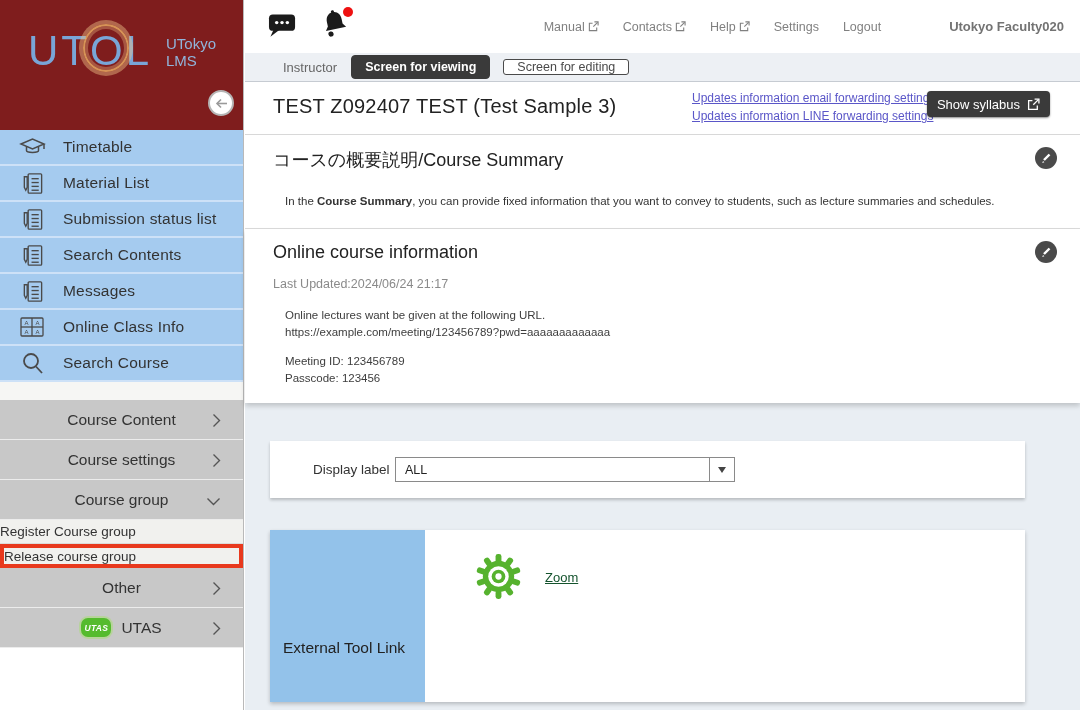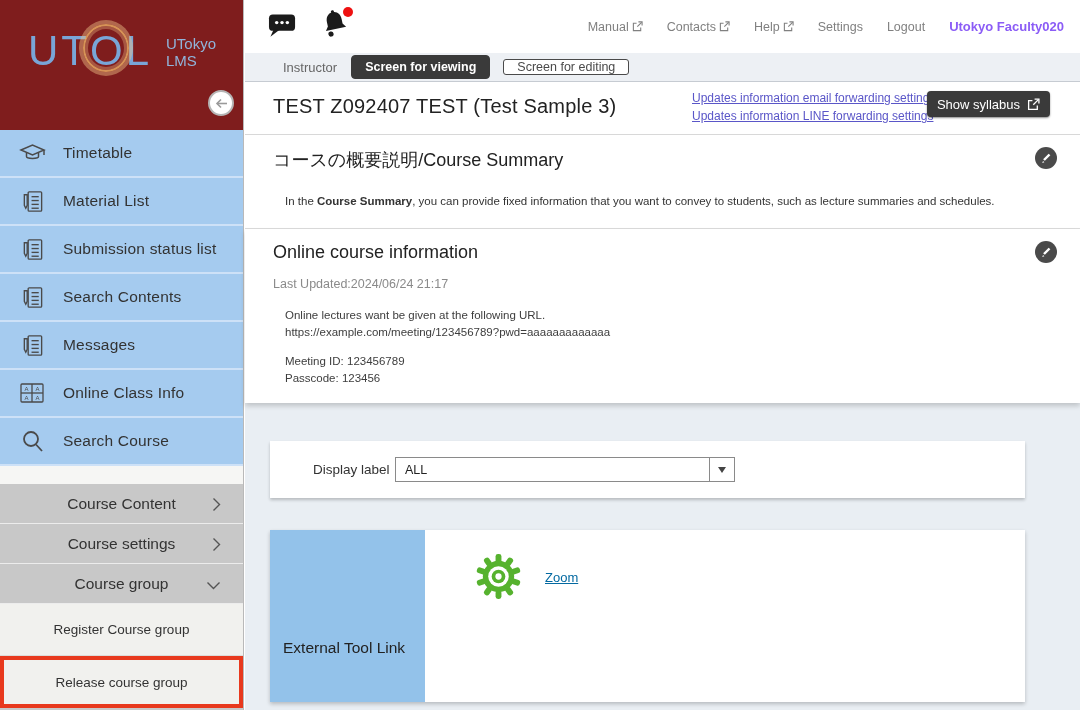--- a/index.html
+++ b/index.html
@@ -10,49 +10,49 @@
   .sidebar { position:absolute; left:0; top:0; width:244px; height:710px; background:#fff; border-right:1px solid #b9b9b9; }
   .logo-area { position:relative; height:130px; background:#7f1d1d; }
   .logo-row { position:absolute; left:28px; top:30px; display:flex; align-items:flex-start; }
   .logo-main { font-size:42px; font-weight:300; color:#79a5d7; letter-spacing:3px; line-height:1; }
   .logo-o { position:relative; display:inline-block; }
   .logo-o::after { content:""; position:absolute; left:-7px; top:-6px; width:42px; height:44px; border-radius:50%;
       border:2px solid rgba(236,178,102,.8); box-shadow:0 0 0 4px rgba(240,196,138,.45), inset 0 0 0 3px rgba(240,196,138,.35); }
   .logo-sub { margin-left:14px; margin-top:5px; font-size:15px; color:#90b4da; line-height:17px; }
   .collapse-btn { position:absolute; right:9px; top:90px; width:26px; height:26px; border-radius:50%; border:2px solid #b5b5b5; background:#fff; display:flex; align-items:center; justify-content:center; cursor:pointer; }
 
-  .nav-item { position:relative; height:48px; background:#a5cbef; border-bottom:2px solid #cde1f7; display:flex; align-items:center; cursor:pointer; }
+  .nav-item { position:relative; height:36px; background:#a5cbef; border-bottom:2px solid #cde1f7; display:flex; align-items:center; cursor:pointer; }
   .nav-item:last-of-type { border-bottom:2px solid #cde1f7; }
   .nav-ico { width:30px; margin-left:17px; display:flex; justify-content:center; }
   .nav-label { margin-left:16px; font-size:15.5px; color:#333; letter-spacing:.2px; }
 
   .nav-gap { height:18px; background:#f6f6f4; }
 
   .acc-row { position:relative; height:40px; background:#c8c8c8; border-bottom:1px solid rgba(255,255,255,.65); display:flex; align-items:center; justify-content:center; cursor:pointer; }
   .acc-label { font-size:15.5px; color:#333; }
   .acc-chev { position:absolute; right:22px; top:13px; }
 
-  .sub-row { position:relative; height:52px; background:#f1f1ee; border-bottom:1px solid #dcdcda; display:flex; align-items:center; justify-content:center; cursor:pointer; }
+  .sub-row { position:relative; height:24px; background:#f1f1ee; border-bottom:1px solid #dcdcda; display:flex; align-items:center; justify-content:flex-start; cursor:pointer; }
   .sub-label { font-size:13.5px; color:#333; }
   .sub-row.highlight { border:4px solid #e8391d; }
 
   .utas-ico { display:inline-flex; align-items:center; justify-content:center; width:30px; height:19px; border-radius:7px;
       background:#55bb2e; color:#fff; font-size:8.5px; font-weight:bold; font-style:italic; margin-right:10px; letter-spacing:.3px;
       box-shadow:0 0 0 2px rgba(170,220,120,.55); }
 
   
   .main { position:absolute; left:245px; top:0; width:835px; height:710px; background:#e9eef3; }
 
   .topbar { position:absolute; left:0; top:0; width:835px; height:53px; background:#fff; }
   .chat-icon { position:absolute; left:23px; top:13px; cursor:pointer; }
   .bell-wrap { position:absolute; left:74px; top:8px; cursor:pointer; }
   .bell-dot { position:absolute; right:-2px; top:-1px; width:10px; height:10px; background:#ee1111; border-radius:50%; }
   .top-menu { position:absolute; right:16px; top:0; height:53px; display:flex; align-items:center; gap:24px; }
   .top-link { font-size:12.5px; color:#808080; display:flex; align-items:center; gap:3px; cursor:pointer; }
-  .top-user { font-size:13px; font-weight:bold; color:#8b5cf6; }
+  .top-user { font-size:13px; font-weight:bold; color:#737373;margin-left:44px; }
 
   .rolebar { position:absolute; left:0; top:53px; width:835px; height:29px; background:#edf0f4; border-bottom:1px solid #c6cbd2; display:flex; align-items:center; }
   .role-label { margin-left:38px; font-size:13px; color:#666; }
   .tab-view { margin-left:14px; background:#3a3a3a; color:#fff; font-size:12.5px; font-weight:bold; padding:4px 13px; border-radius:4px; border:1px solid #3a3a3a; cursor:pointer; }
   .tab-edit { margin-left:13px; background:#fff; color:#4a4a4a; font-size:12.5px; padding:0 13px; border-radius:3px; border:1px solid #4a4a4a; cursor:pointer; }
 
   .title-row { position:absolute; left:0; top:82px; width:835px; height:53px; background:#fff; border-bottom:1px solid #d8d8d8; }
   .course-title { position:absolute; left:28px; top:13px; font-size:20px; color:#222; letter-spacing:.2px; }
   .updates-links { position:absolute; left:447px; top:9px; display:flex; flex-direction:column; gap:4px; }
   .u-link { font-size:12px; color:#5a56c8; text-decoration:underline; cursor:pointer; white-space:nowrap; }
@@ -72,21 +72,21 @@
   .filter-label { position:absolute; left:43px; top:21px; font-size:13.5px; color:#333; }
   .filter-select { position:absolute; left:125px; top:16px; width:340px; height:25px; border:1px solid #8a8a8a; background:#fff; display:flex; align-items:center; cursor:pointer; }
   .filter-value { flex:1; padding-left:9px; font-size:12.5px; color:#222; }
   .filter-arrow-box { width:25px; height:100%; border-left:1px solid #8a8a8a; display:flex; align-items:center; justify-content:center; }
   .caret-down { width:0; height:0; border-left:4.5px solid transparent; border-right:4.5px solid transparent; border-top:6px solid #444; }
 
   .tool-card { position:absolute; left:25px; top:530px; width:755px; height:172px; background:#fff; box-shadow:0 2px 4px rgba(0,0,0,.22); }
   .tool-cat { position:absolute; left:0; top:0; width:155px; height:172px; background:#93c2ea; }
   .tool-cat-label { position:absolute; left:13px; bottom:45px; font-size:15.5px; color:#222; }
   .gear-wrap { position:absolute; left:205px; top:23px; }
-  .zoom-link { position:absolute; left:275px; top:40px; font-size:13px; color:#0369a1; text-decoration:underline; cursor:pointer; }
+  .zoom-link { position:absolute; left:275px; top:40px; font-size:13px; color:#14532d; text-decoration:underline; cursor:pointer; }
 
   svg { display:block; }
   .hiddendefs { position:absolute; width:0; height:0; overflow:hidden; }
 </style>
 </head>
 <body>
 
 <svg class="hiddendefs" xmlns="http://www.w3.org/2000/svg">
   <defs>
     <symbol id="i-doc" viewBox="0 0 26 26">

